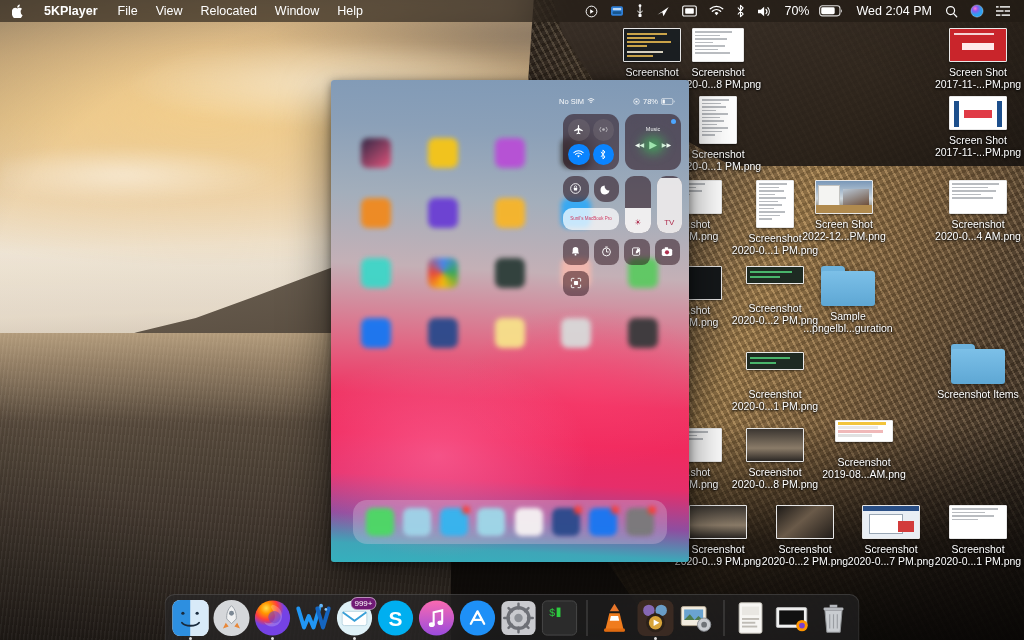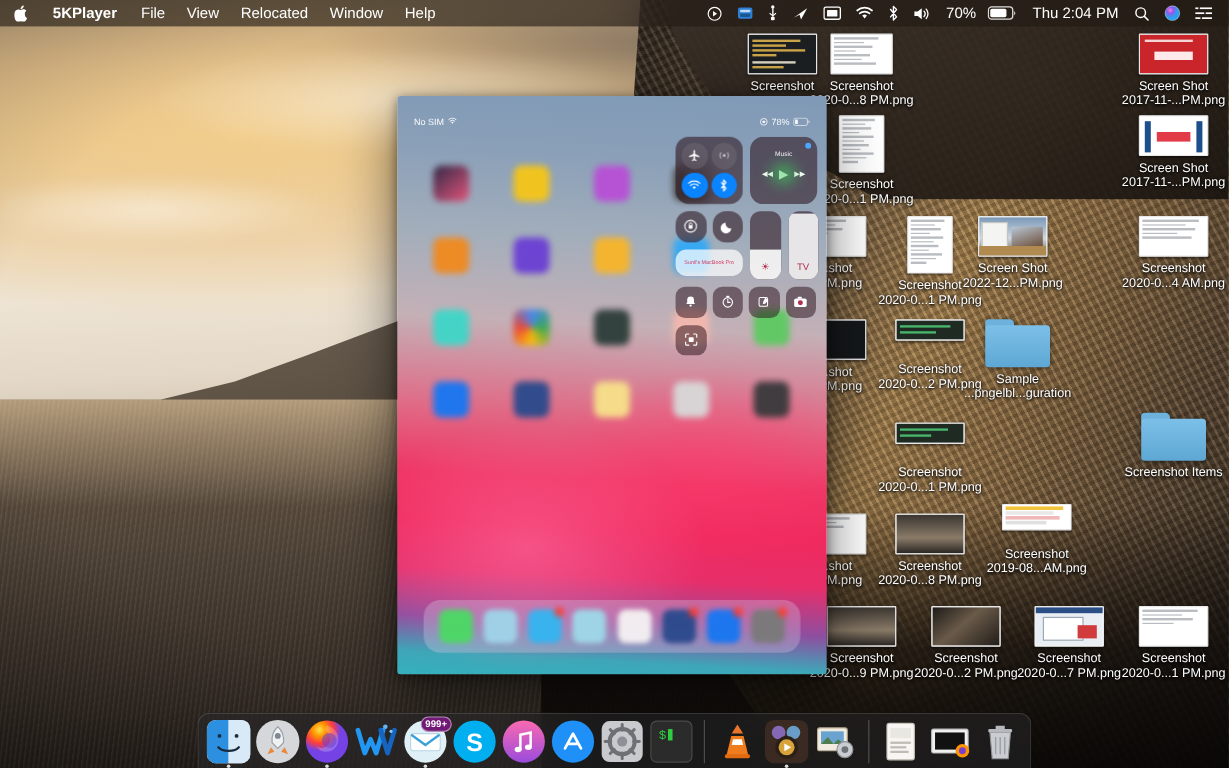--- a/index.html
+++ b/index.html
@@ -181,21 +181,21 @@
     background:
       radial-gradient(ellipse 60% 30% at 30% 78%, rgba(255,120,170,.5), rgba(255,255,255,0) 70%),
       radial-gradient(ellipse 50% 24% at 72% 64%, rgba(255,60,110,.45), rgba(255,255,255,0) 72%);
   }
 
   .ios-status {
     position:absolute; left:0; top:14px; width:100%; height:14px;
     display:flex; align-items:center; color:#fff; font-size:7.5px;
     padding:0 14px; z-index:5; opacity:.95;
   }
-  .ios-status .left { display:flex; align-items:center; gap:3px; }
+  .ios-status .left { display:flex; align-items:center; gap:3px; margin-left:214px; }
   .ios-status .right { margin-left:auto; display:flex; align-items:center; gap:3px; }
 
   
   .ios-grid {
     position:absolute; left:30px; top:58px; width:300px;
     display:grid; grid-template-columns:repeat(5,1fr); gap:30px 34px;
     z-index:2;
   }
   .ios-app { width:30px; height:30px; border-radius:7px; filter:blur(2.6px); opacity:.96; }
   .ios-app.hid { opacity:0; }
@@ -283,21 +283,21 @@
     background:rgba(255,255,255,.22); align-self:center;
   }
   .run-dot {
     position:absolute; bottom:-3px; left:50%; transform:translateX(-50%);
     width:3px; height:3px; border-radius:50%; background:rgba(255,255,255,.85);
   }
   .dock-badge {
     position:absolute; right:-3px; top:-2px; min-width:17px; height:13px;
     border-radius:7px; background:#701a75; color:#fff;
     font-size:8px; display:flex; align-items:center; justify-content:center;
-    padding:0 3px; border:1px solid rgba(255,255,255,.5); font-weight:bold;
+    padding:0 3px; border:1px solid rgba(255,255,255,.5); font-weight:normal;
   }
 </style>
 </head>
 <body>
 
 <div id="wallpaper">
   <div class="sky"></div>
   <div class="skyclouds"></div>
   <div class="ridge-far"></div>
   <div class="sea"></div>
@@ -376,21 +376,21 @@
         </svg>
     </div>
     <div class="batt-pct">70%</div>
     <div class="mb-ico">
       <svg width="24" height="12" viewBox="0 0 26 13">
         <rect x="0.7" y="0.8" width="22" height="11" rx="3" fill="none" stroke="#fff" stroke-width="1.2" opacity=".85"></rect>
         <rect x="2.4" y="2.5" width="14.6" height="7.6" rx="1.6" fill="#fff"></rect>
         <path d="M24 4.6 v3.8 a2.4 2.4 0 0 0 0-3.8z" fill="#fff" opacity=".85"></path>
       </svg>
     </div>
-    <div class="mb-text">Thu 2:04 PM</div>
+    <div class="mb-text">Wed 2:04 PM</div>
     <div class="mb-ico">
       <svg width="13" height="13" viewBox="0 0 14 14">
           <circle cx="6" cy="6" r="4.3" fill="none" stroke="#fff" stroke-width="1.3"></circle>
           <path d="M9.3 9.3 L12.6 12.6" stroke="#fff" stroke-width="1.4" stroke-linecap="round"></path>
         </svg>
     </div>
     <div class="mb-ico">
       <svg width="14" height="14" viewBox="0 0 16 16">
         <defs>
             <radialGradient id="sg" cx="35%" cy="30%">

